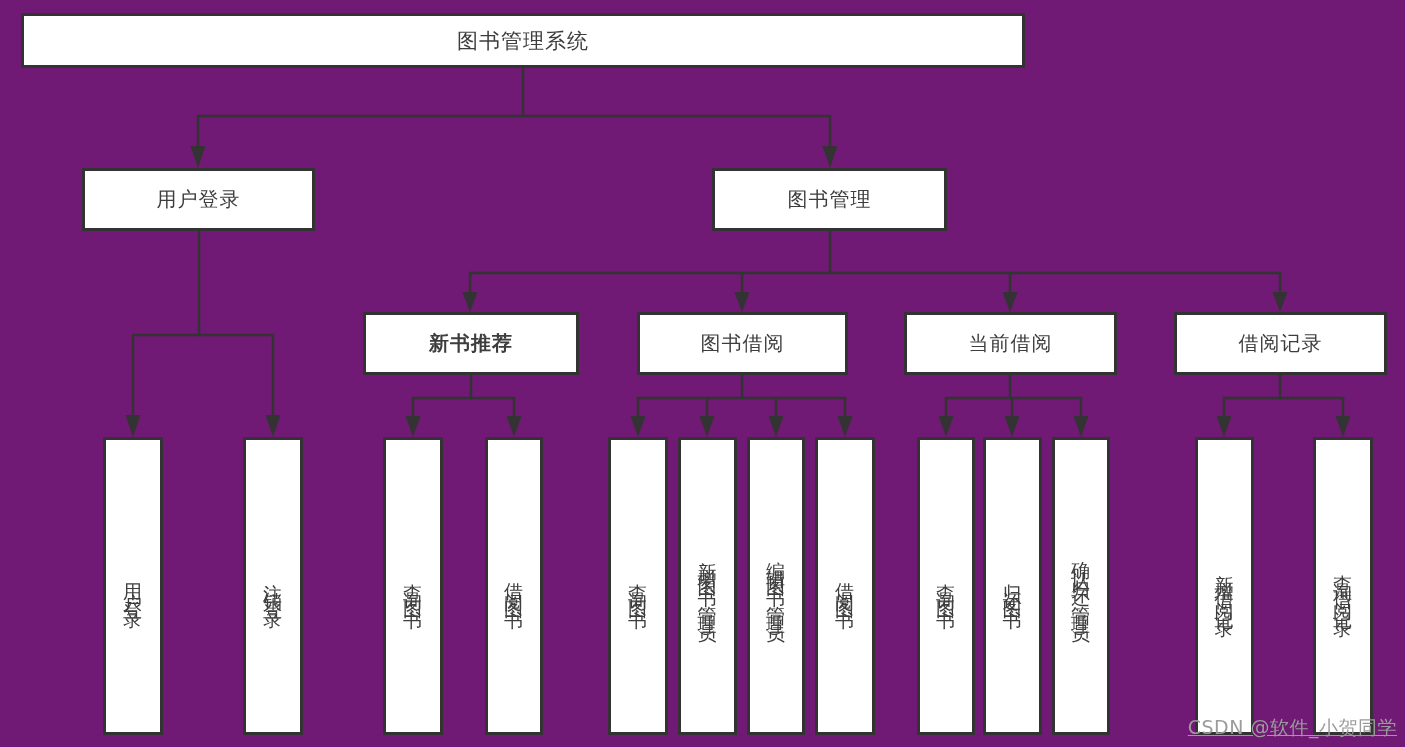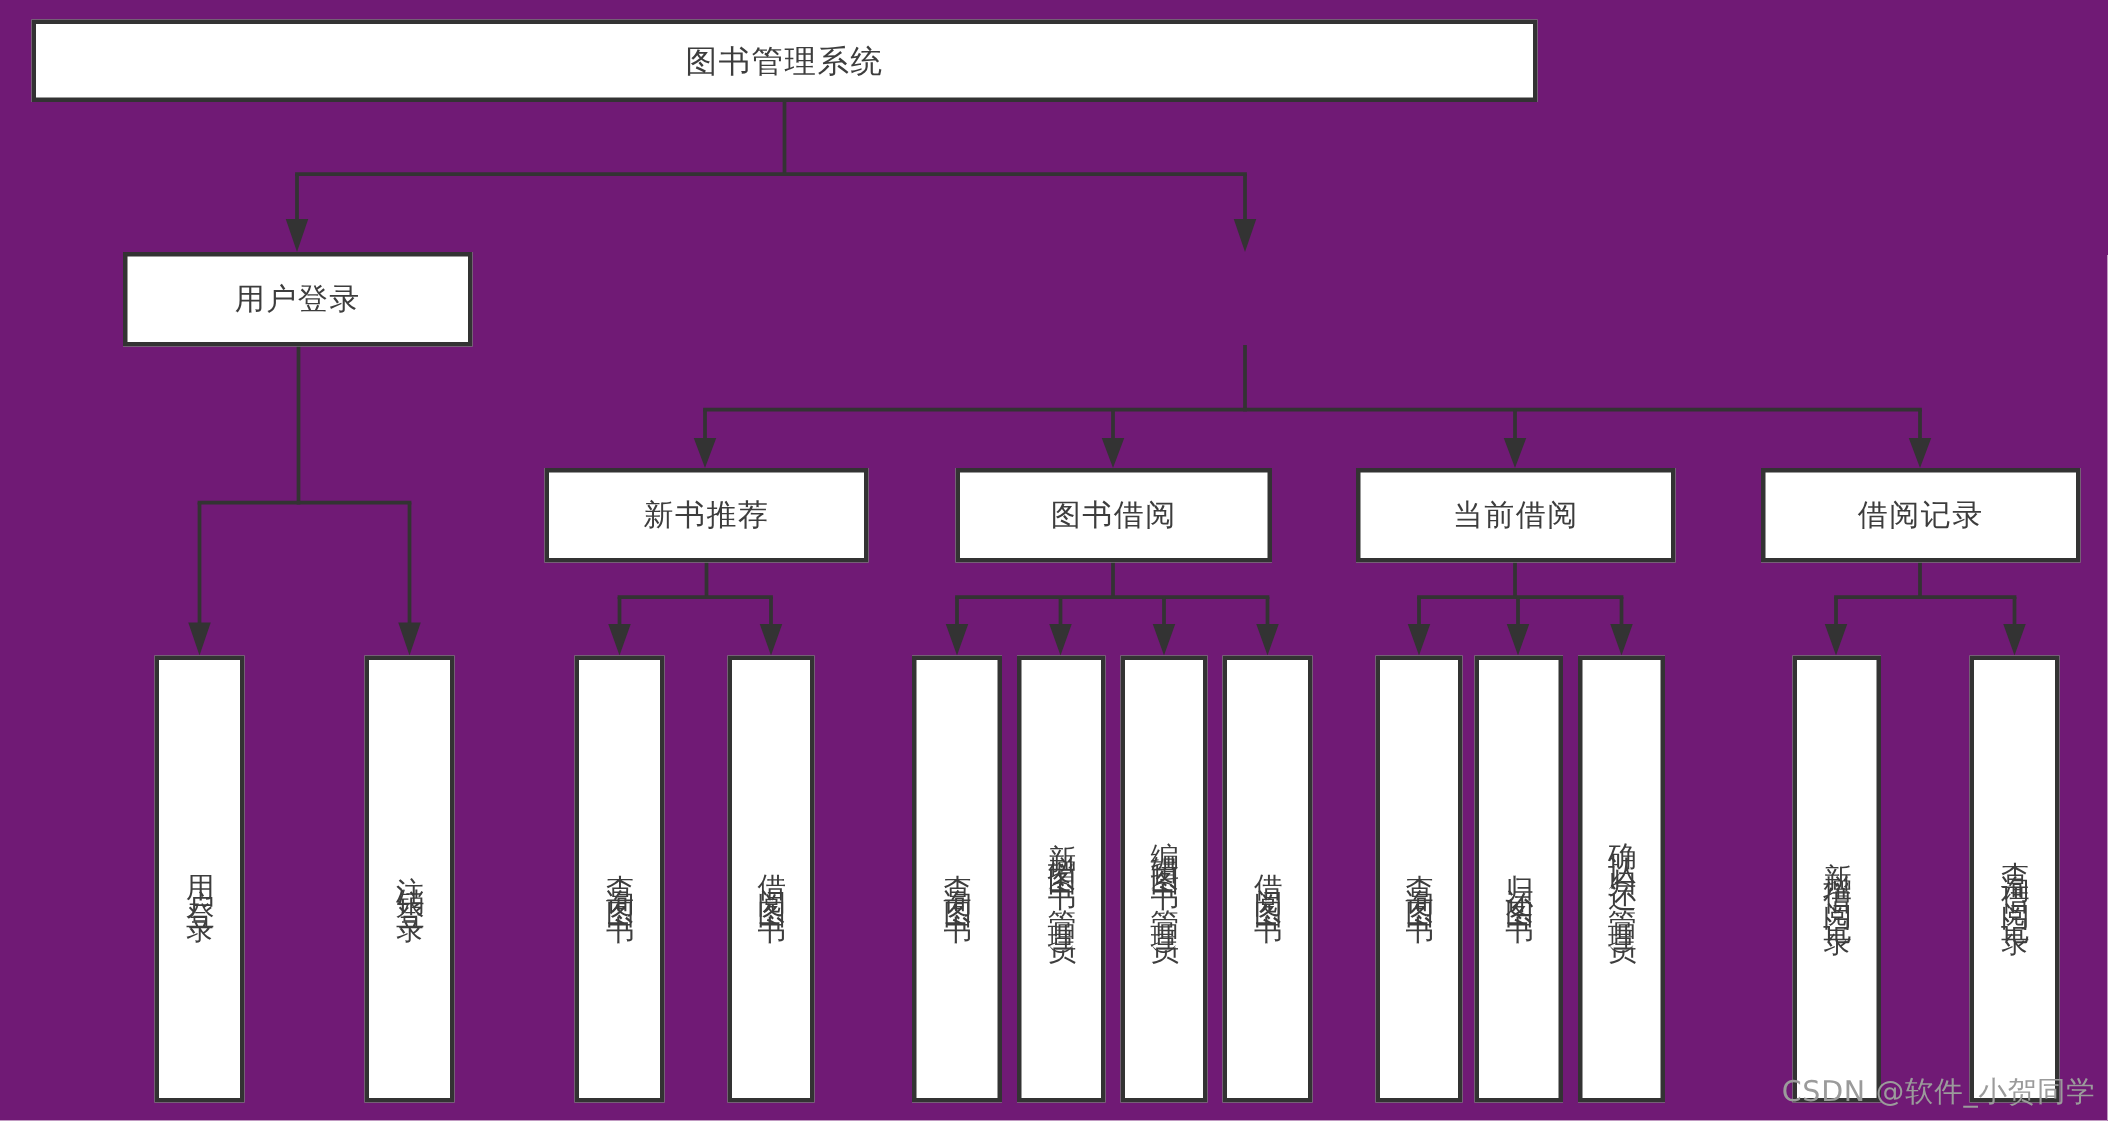--- a/index.html
+++ b/index.html
@@ -58,20 +58,21 @@
     color: #3d3d3d;
   }
   .watermark {
     position: absolute;
     right: 8px;
     bottom: 6px;
     font-size: 19px;
     color: #9b9b9b;
     letter-spacing: 0.5px;
     white-space: nowrap;
+    text-decoration: underline;
   }
 </style>
 </head>
 <body>
 
 <div id="canvas">
 
   <svg id="connectors" viewBox="0 0 1405 747" xmlns="http://www.w3.org/2000/svg">
 
     <g>
@@ -148,22 +149,25 @@
     </g>
   </svg>
 
   <div class="box hbox root" style="left:21px; top:13px; width:1004px; height:55px;">
     <span>图书管理系统</span>
   </div>
 
   <div class="box hbox" style="left:82px; top:168px; width:233px; height:63px;">
     <span>用户登录</span>
   </div>
-
-  <div class="box hbox" style="left:363px; top:312px; width:216px; height:63px;">
+  <div class="box hbox" style="left:712px; top:168px; width:235px; height:63px;">
+    <span>图书管理</span>
+  </div>
+
+  <div class="box hbox" style="left:363px; top:312px; width:216px; height:63px;font-weight:bold;">
     <span>新书推荐</span>
   </div>
   <div class="box hbox" style="left:904px; top:312px; width:213px; height:63px;">
     <span>当前借阅</span>
   </div>
   <div class="box hbox" style="left:637px; top:312px; width:211px; height:63px;">
     <span>图书借阅</span>
   </div>
   <div class="box hbox" style="left:1174px; top:312px; width:213px; height:63px;">
     <span>借阅记录</span>

